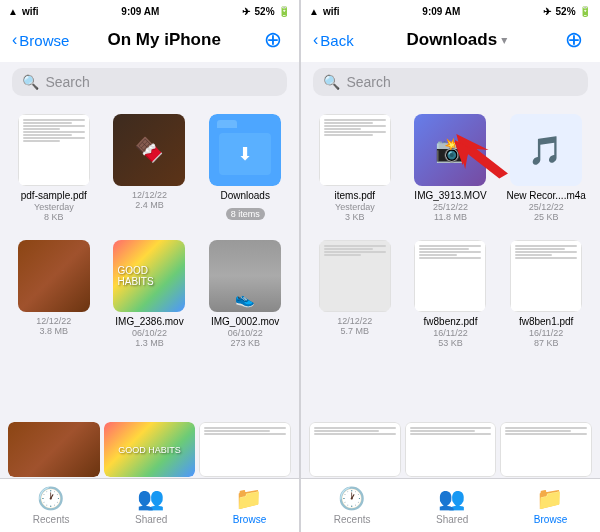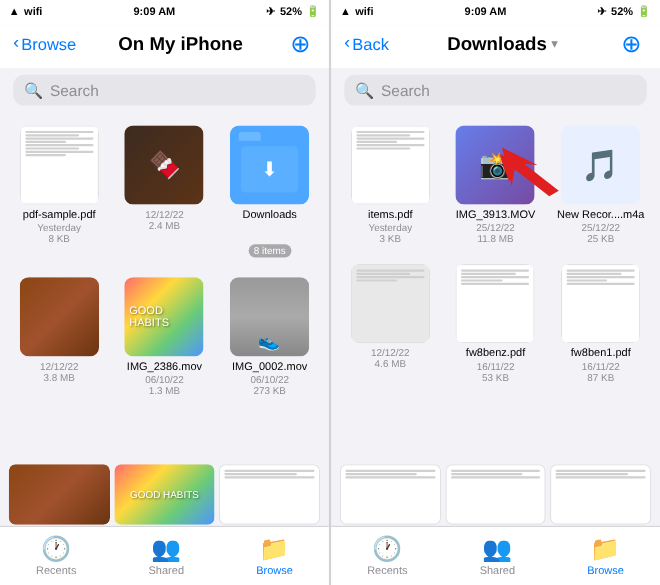--- a/index.html
+++ b/index.html
@@ -312,21 +312,21 @@
       justify-content: center;
       font-size: 24px;
     }
 
     .items-badge {
       font-size: 9px;
       color: #fff;
       background: rgba(0,0,0,0.3);
       border-radius: 8px;
       padding: 1px 5px;
-      margin-top: 20px;
+      margin-top: 6px;
     }
   </style>
 </head>
 <body>
 
 <div class="panel">
 
   <div class="status-bar">
     <div class="status-left">
       <span>▲</span>
@@ -549,21 +549,21 @@
           <div class="doc-thumb" style="background:#e8e8e8;">
             <div class="doc-line-group">
               <div class="doc-line full"></div>
               <div class="doc-line medium"></div>
               <div class="doc-line full"></div>
               <div class="doc-line short"></div>
             </div>
           </div>
         </div>
         <div class="file-date">12/12/22</div>
-        <div class="file-size">4.6 MB</div>
+        <div class="file-size">5.7 MB</div>
       </div>
 
       <div class="file-item">
         <div class="file-thumb">
           <div class="doc-thumb">
             <div class="doc-line-group">
               <div class="doc-line full"></div>
               <div class="doc-line medium"></div>
               <div class="doc-line full"></div>
               <div class="doc-line short"></div>

